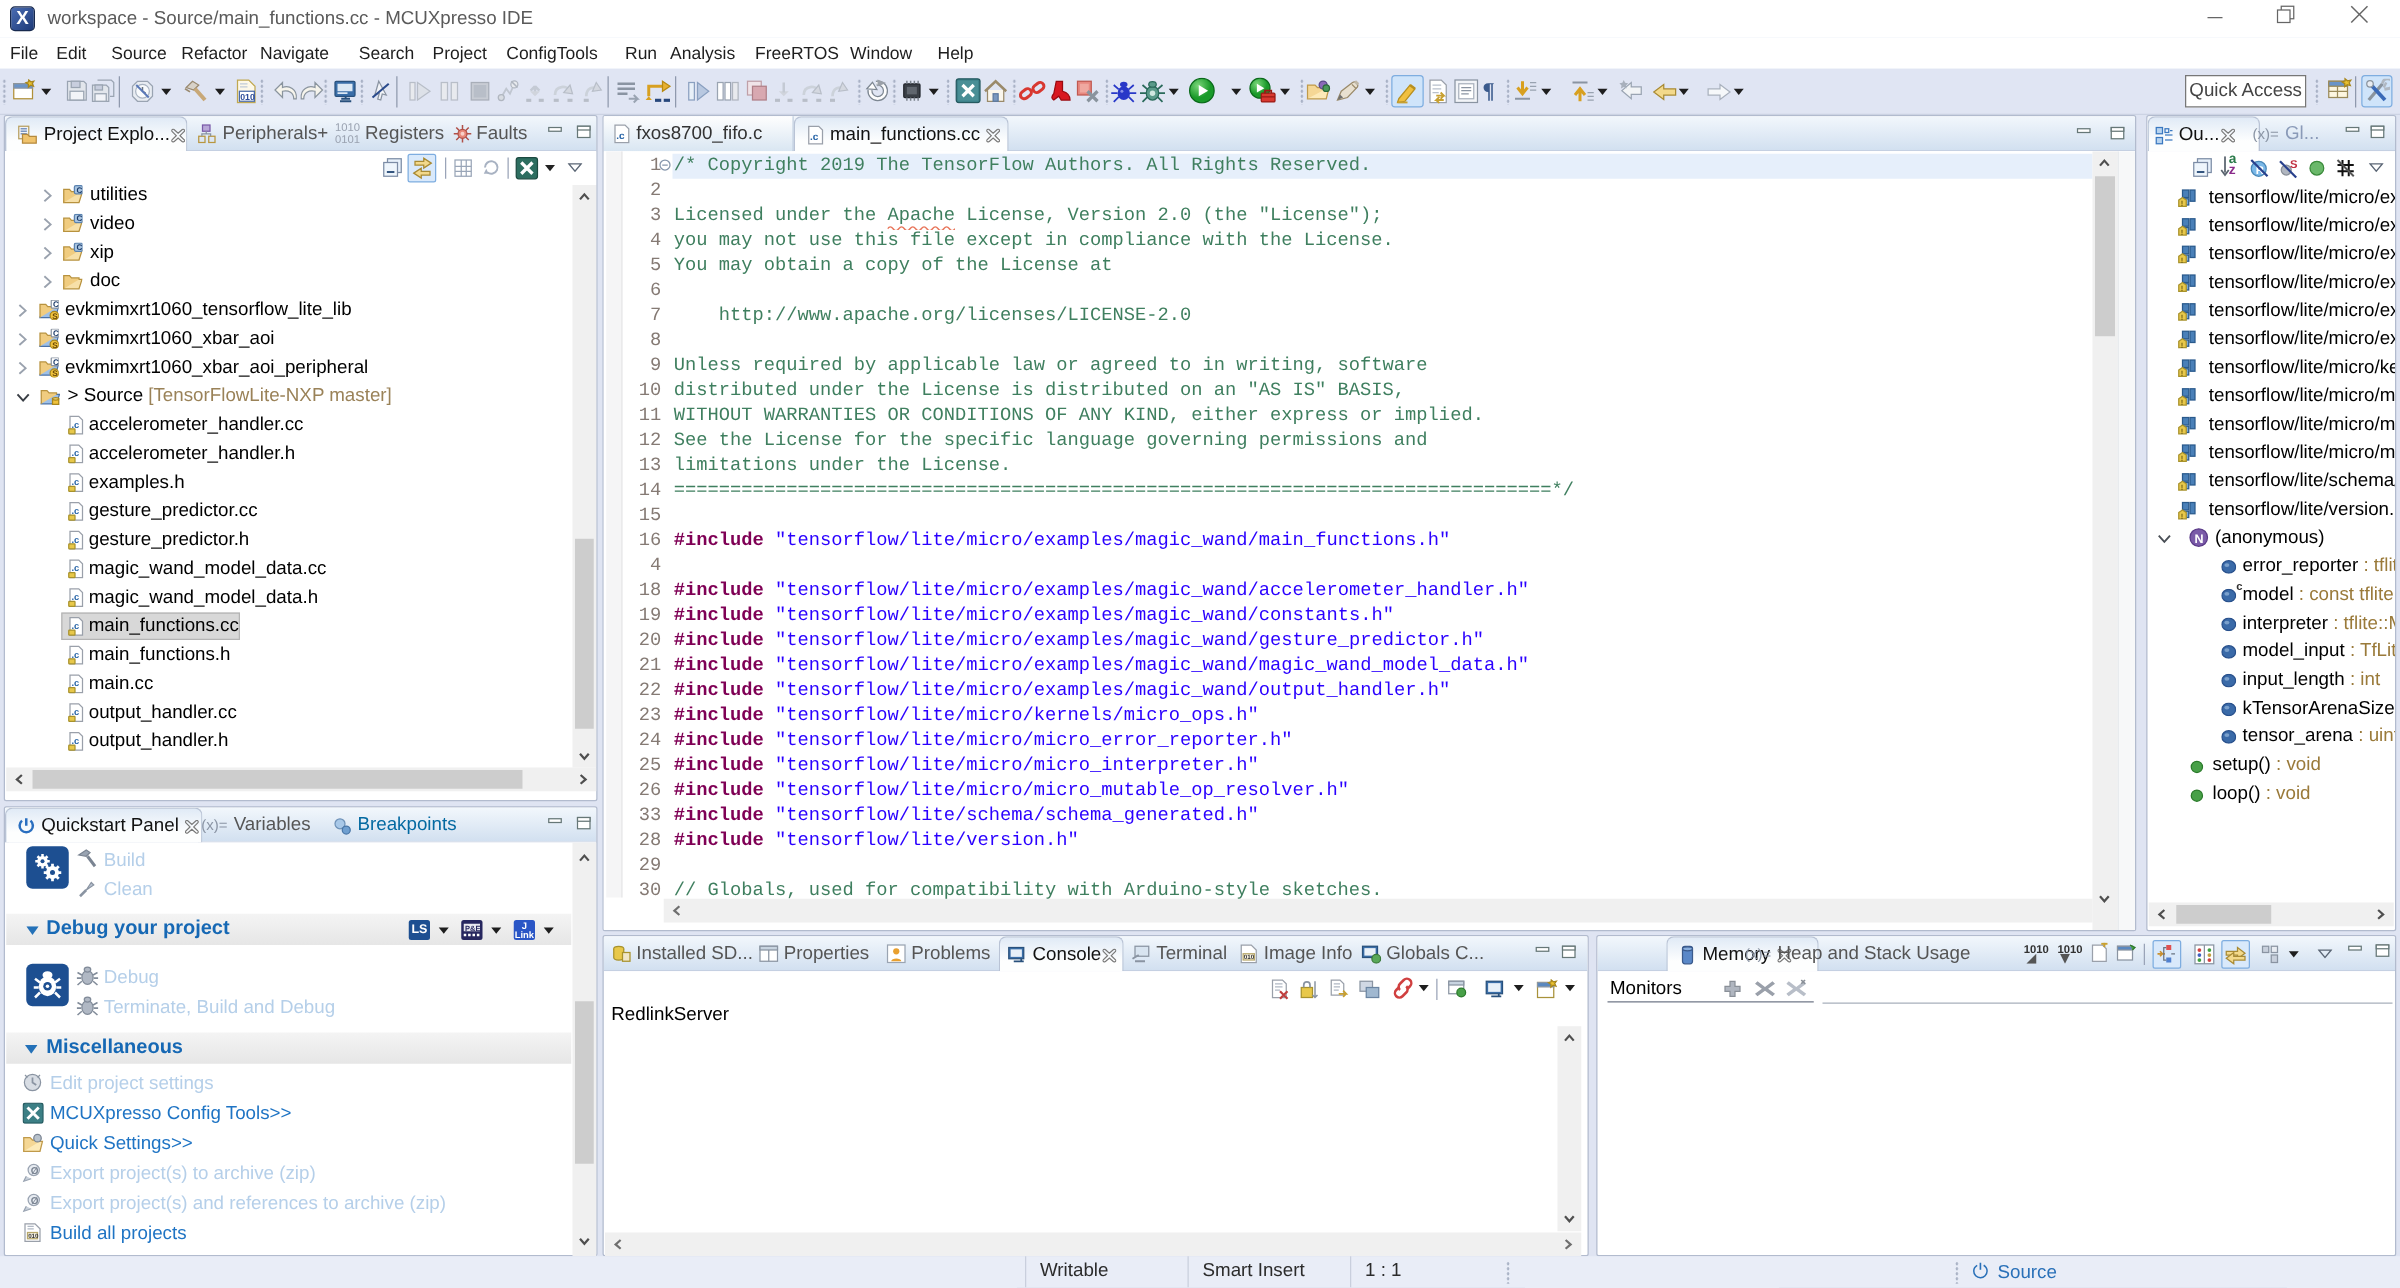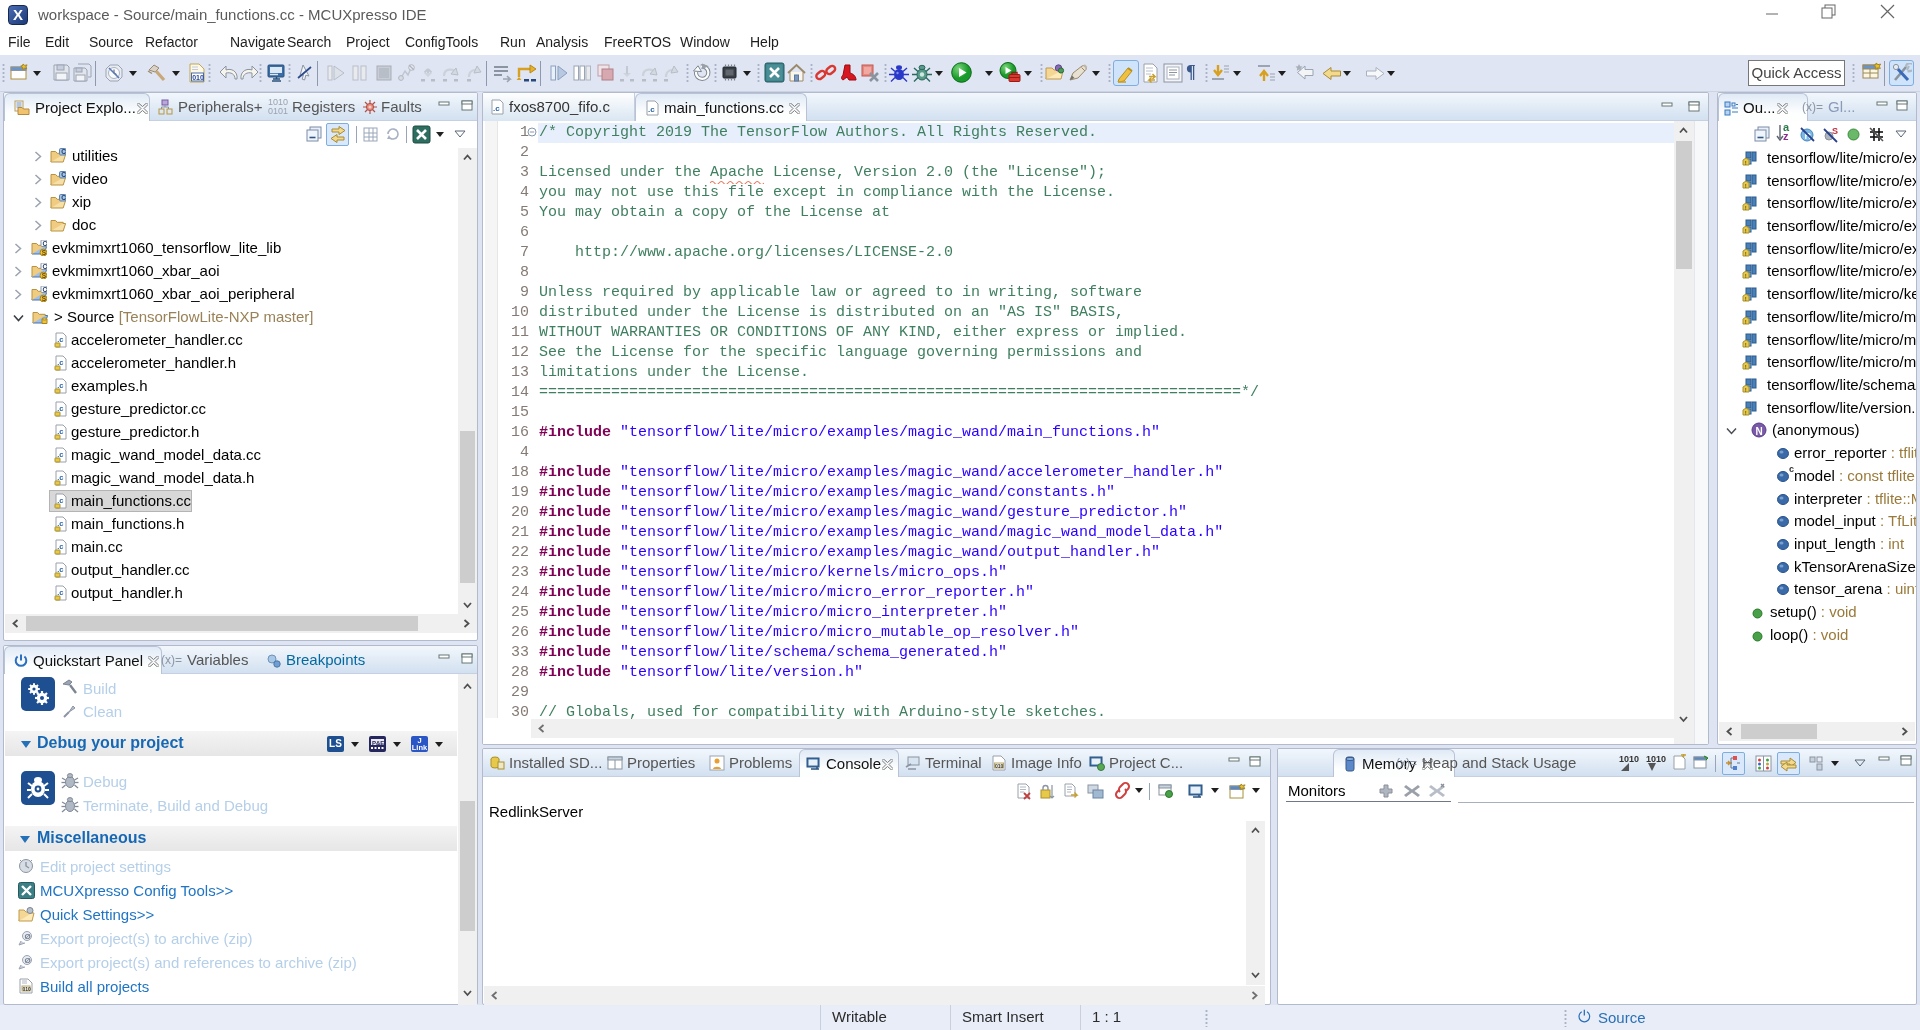--- a/index.html
+++ b/index.html
@@ -51,21 +51,21 @@
   <svg class="wbtn" style="left:1880px;top:4px" width="16" height="16">
       <path d="M1 1 L14 14 M14 1 L1 14" stroke="#666" stroke-width="1.2"></path>
     </svg>
 </div>
 
 <div id="menubar">
   <span style="left:8px">File</span>
     <span style="left:45px">Edit</span>
     <span style="left:89px">Source</span>
     <span style="left:145px">Refactor</span>
-    <span style="left:230px">Navigate</span>
+    <span style="left:208px">Navigate</span>
     <span style="left:287px">Search</span>
     <span style="left:346px">Project</span>
     <span style="left:405px">ConfigTools</span>
     <span style="left:500px">Run</span>
     <span style="left:536px">Analysis</span>
     <span style="left:604px">FreeRTOS</span>
     <span style="left:680px">Window</span>
     <span style="left:750px">Help</span>
 </div>
 
@@ -1029,21 +1029,21 @@
         <text x="4" y="12.5" font-size="5" fill="#333" font-weight="bold">010</text>
       </svg>
     <span class="lbl" style="left:22px;color:#555">Image Info</span>
   </div>
   <div class="tab" style="left:604px;width:104px;">
     <svg class="icon16" style="left:2px;top:6px" viewBox="0 0 16 16">
         <rect x="1" y="2" width="12" height="9" fill="#3a6ea8" stroke="#28507c"></rect>
         <rect x="2.5" y="3.5" width="9" height="6" fill="#e8f0f8"></rect>
         <circle cx="12" cy="12" r="3.5" fill="#58a858" stroke="#3a7a3a"></circle>
       </svg>
-    <span class="lbl" style="left:22px;color:#555">Project C...</span>
+    <span class="lbl" style="left:22px;color:#555">Globals C...</span>
   </div>
   <svg class="minmax" style="left:745px;top:8px" width="12" height="10">
       <rect x="1" y="1" width="10" height="3" fill="#fff" stroke="#677"></rect>
     </svg>
   <svg class="minmax" style="left:766px;top:7px" width="12" height="11">
       <rect x="1" y="1" width="10" height="9" fill="#fff" stroke="#677"></rect>
       <rect x="1" y="1" width="10" height="3" fill="#fff" stroke="#677"></rect>
     </svg>
 
   <div id="ctoolbar">

